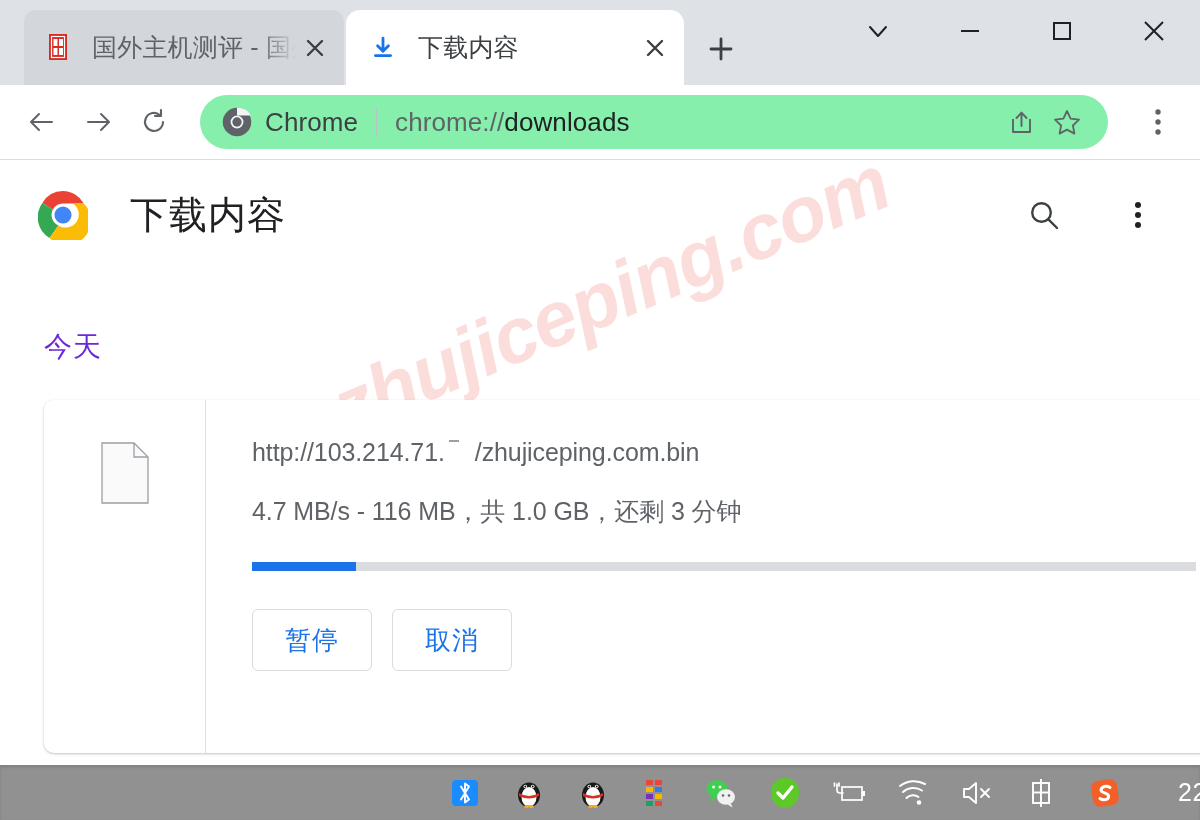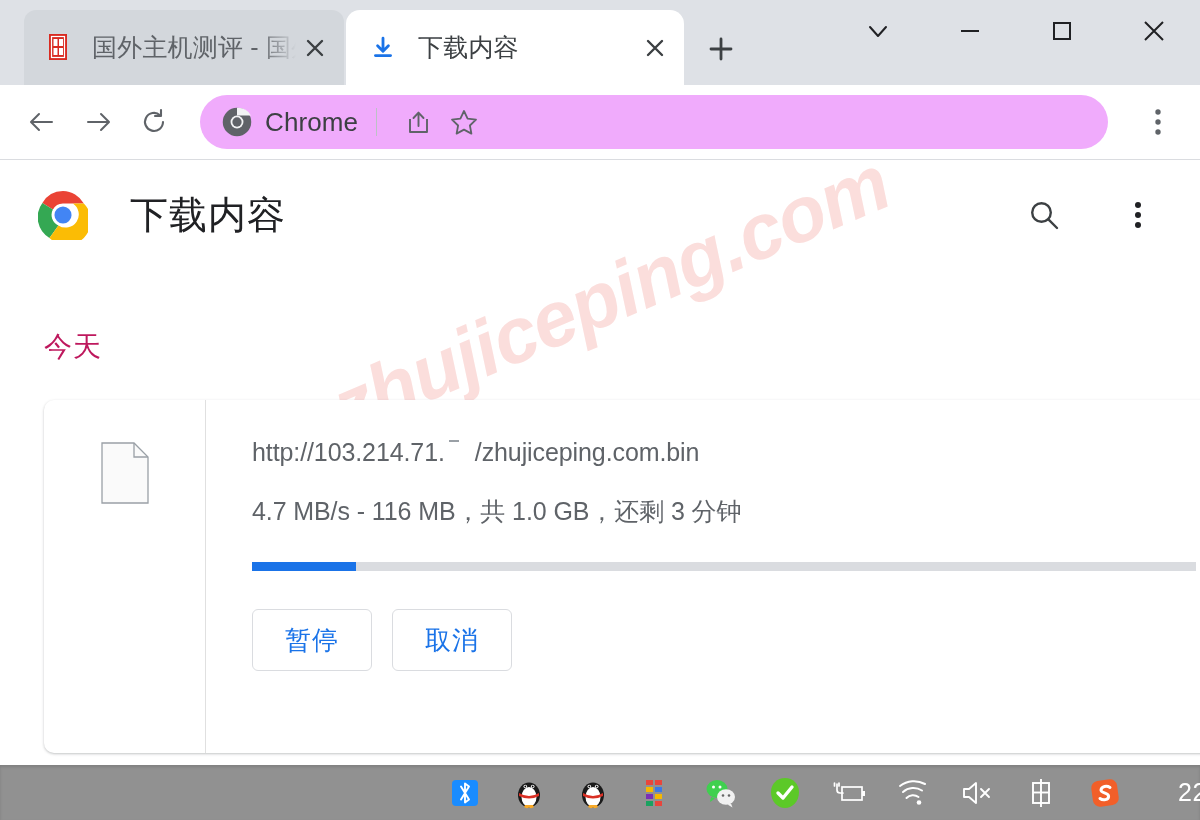--- a/index.html
+++ b/index.html
@@ -112,21 +112,21 @@
     display: flex; align-items: center; justify-content: center;
     border-radius: 50%;
     flex: 0 0 auto;
   }
   .navbtn.back { margin-left: 14px; }
   .omnibox {
     flex: 1 1 auto;
     height: 54px;
     margin-left: 18px;
     margin-right: 22px;
-    background: #f0abfc;
+    background: #86efac;
     border-radius: 27px;
     display: flex;
     align-items: center;
     padding: 0 18px 0 22px;
     box-sizing: border-box;
     min-width: 0;
   }
   .omni-chrome-icon { width: 30px; height: 30px; flex: 0 0 auto; margin-right: 13px; }
   .omni-brand {
     font-size: 26px; color: #3c4043;
@@ -195,21 +195,21 @@
     display: flex; align-items: center; justify-content: center;
     border-radius: 50%;
   }
   .hdr-icon.search { margin-right: 38px; }
   .hdr-icon.more { margin-right: 34px; }
 
   .day-label {
     position: absolute;
     left: 44px; top: 168px;
     font-size: 28px;
-    color: #be185d;
+    color: #6d28d9;
     letter-spacing: 1px;
   }
 
   .dl-card {
     position: absolute;
     left: 44px; top: 240px;
     width: 1180px; height: 353px;
     background: #ffffff;
     border-radius: 10px;
     box-shadow: 0 1px 3px rgba(60,64,67,0.22), 0 1px 2px rgba(60,64,67,0.10);
@@ -422,20 +422,21 @@
 
     <div class="omnibox">
       <svg class="omni-chrome-icon" viewBox="0 0 40 40">
         <circle cx="20" cy="20" r="19" fill="#5f6368"></circle>
         <circle cx="20" cy="20" r="8.6" fill="#f1f3f4"></circle>
         <circle cx="20" cy="20" r="6.2" fill="#5f6368"></circle>
         <path d="M20 11.4 L38.6 11.4 A19 19 0 0 0 20 1 Z" fill="#f1f3f4"></path>
       </svg>
       <span class="omni-brand">Chrome</span>
       <span class="omni-sep"></span>
+      <span class="omni-url"><span>chrome://</span><b>downloads</b></span>
       <span class="omni-icon">
         <svg width="27" height="27" viewBox="0 0 27 27">
           <path d="M5 10 L5 23 L22 23 L22 10" stroke="#5f6368" stroke-width="1.9" fill="none" stroke-linejoin="round"></path>
           <path d="M13.5 17 L13.5 4 M8.5 9 L13.5 3.6 L18.5 9" stroke="#5f6368" stroke-width="1.9" fill="none" stroke-linecap="round" stroke-linejoin="round"></path>
         </svg>
       </span>
       <span class="omni-icon">
         <svg width="28" height="28" viewBox="0 0 28 28">
           <path d="M14 3 L17.6 10.6 L26 11.7 L19.9 17.5 L21.4 25.6 L14 21.6 L6.6 25.6 L8.1 17.5 L2 11.7 L10.4 10.6 Z" stroke="#5f6368" stroke-width="1.8" fill="none" stroke-linejoin="round"></path>
         </svg>

